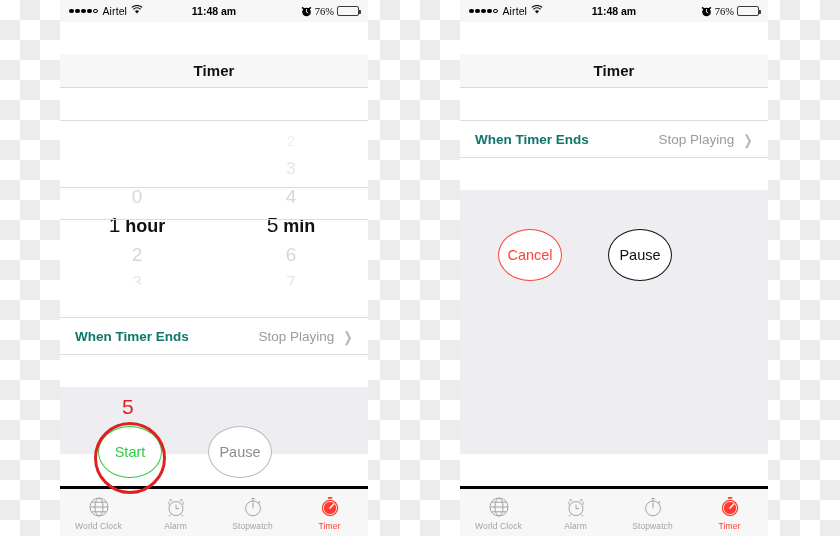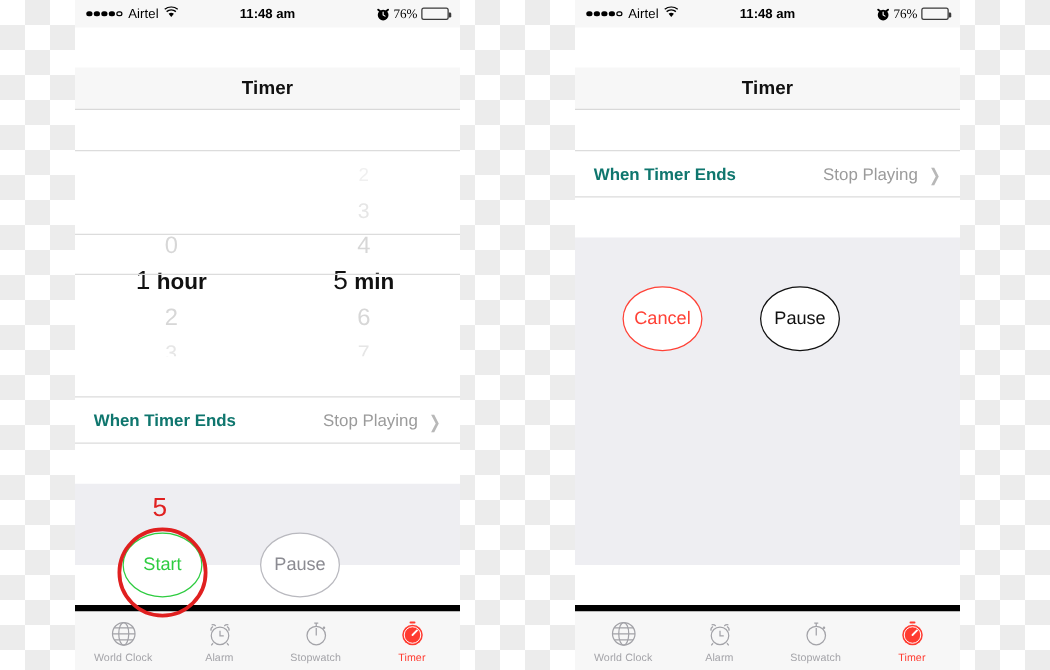--- a/index.html
+++ b/index.html
@@ -316,21 +316,21 @@
     font-size: 21px;
     color: #e02020;
     font-weight: 400;
     line-height: 1;
   }
 
   
   .tabbar {
     height: 47px;
     background: #f7f7f7;
-    border-top: 5px solid #000000;
+    border-top: 3px solid #000000;
     display: flex;
     flex: 0 0 auto;
   }
   .tab {
     flex: 1;
     display: flex;
     flex-direction: column;
     align-items: center;
     justify-content: center;
     gap: 2px;

